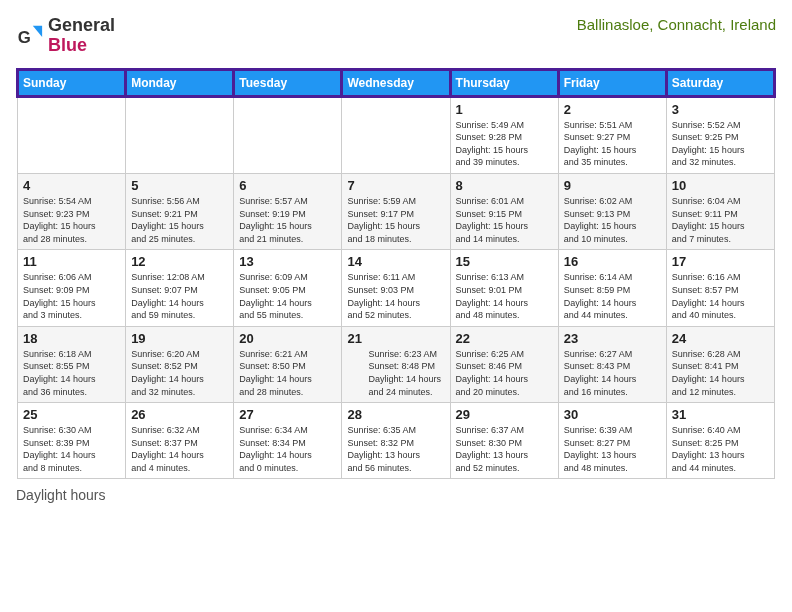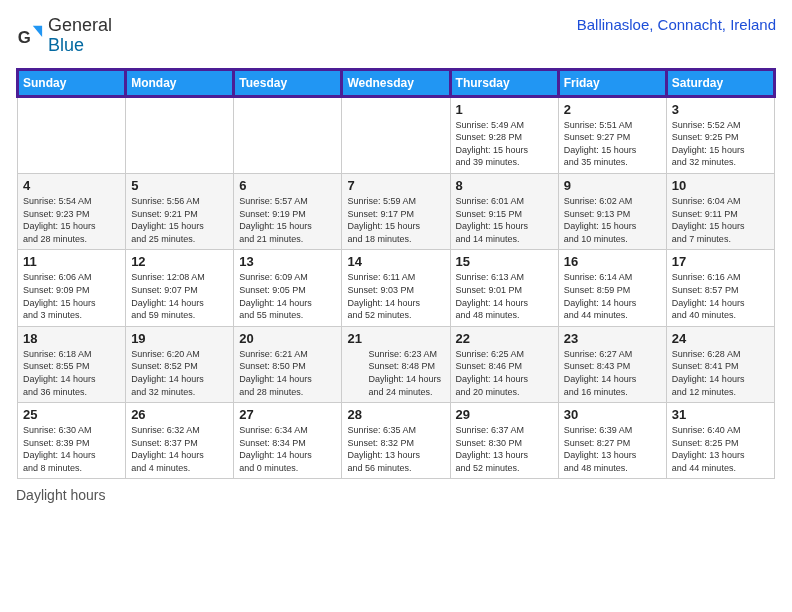--- a/index.html
+++ b/index.html
@@ -16,41 +16,41 @@
       justify-content: space-between;
       margin-bottom: 12px;
     }
     .logo {
       display: flex;
       align-items: center;
       gap: 4px;
     }
     .logo-text {
       font-size: 18px;
-      font-weight: normal;
+      font-weight: bold;
       line-height: 1.1;
     }
     .logo-general { color: #333; }
-    .logo-blue { color: #0369a1; }
+    .logo-blue { color: #be185d; }
     .logo-icon {
       width: 28px;
       height: 28px;
     }
     .title-block {
       text-align: right;
     }
     .month-title {
       font-size: 36px;
       font-weight: bold;
       color: #222;
       line-height: 1.1;
     }
     .location {
       font-size: 15px;
-      color: #1d4ed8;
+      color: #4d7c0f;
     }
     .calendar {
       width: 100%;
       border-collapse: collapse;
     }
     .calendar th {
       background: #2196F3;
       color: #fff;
       font-size: 12px;
       font-weight: bold;

